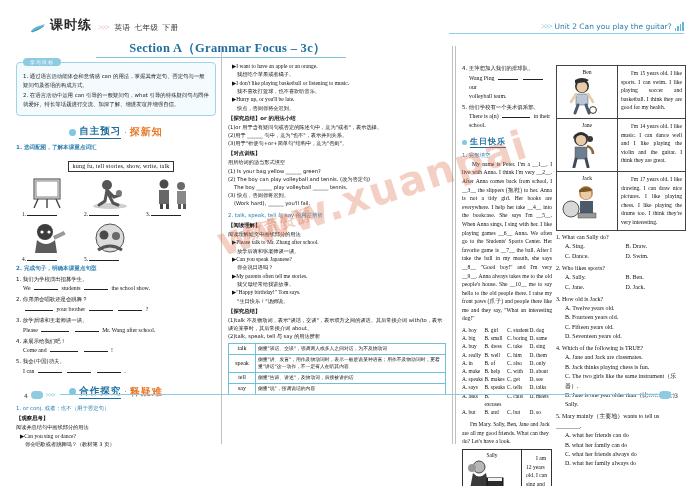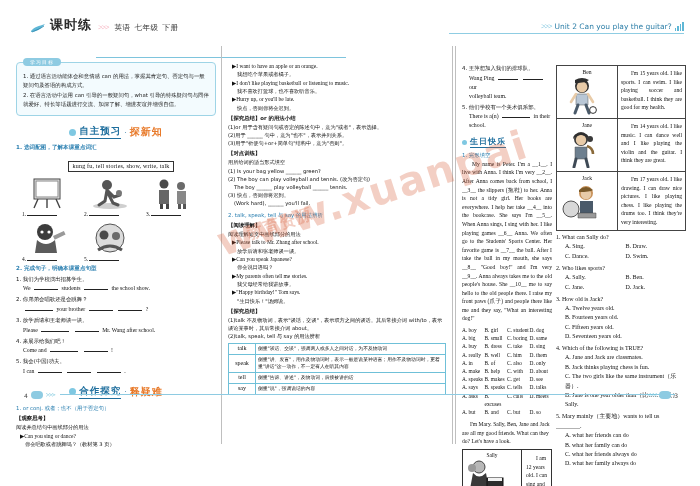--- a/index.html
+++ b/index.html
@@ -145,20 +145,21 @@
     <span class="unit-title">Unit 2  Can you play the guitar?</span>
     <span class="bars">
       <i style="height:3px"></i>
         <i style="height:5px"></i>
         <i style="height:7px"></i>
         <i style="height:9px"></i>
     </span>
   </div>
   <div class="unit-rule"></div>
 
+  <div class="main-title">Section A（Grammar Focus – 3c）</div>
   <div class="title-rule"></div>
 
   <div class="vdiv a"></div>
   <div class="vdiv b"></div>
   <div class="vdiv b2"></div>
 
   <div class="col col1">
 
     <div class="obj-box">
       <span class="obj-tag">学习目标</span>

